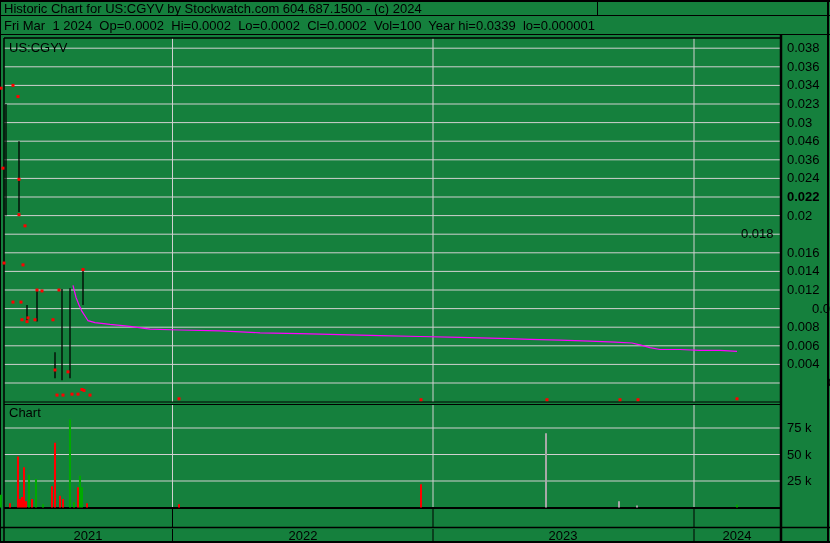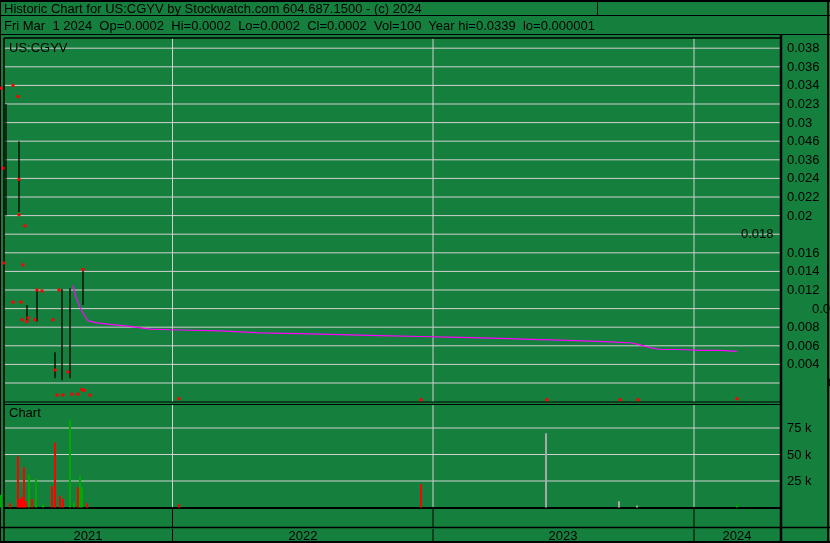--- a/index.html
+++ b/index.html
@@ -151,21 +151,21 @@
 
   <div id="price-ticks">
       <div class="tick-label" style="left: 787px; top: 41.2px;">0.038</div>
       <div class="tick-label" style="left: 787px; top: 59.8px;">0.036</div>
       <div class="tick-label" style="left: 787px; top: 78.4px;">0.034</div>
       <div class="tick-label" style="left: 787px; top: 97px;">0.023</div>
       <div class="tick-label" style="left: 787px; top: 115.6px;">0.03</div>
       <div class="tick-label" style="left: 787px; top: 134.2px;">0.046</div>
       <div class="tick-label" style="left: 787px; top: 152.8px;">0.036</div>
       <div class="tick-label" style="left: 787px; top: 171.4px;">0.024</div>
-      <div class="tick-label" style="left: 787px; top: 190px;">0.022</div>
+      <div class="tick-label" style="left: 787px; top: 190px; font-weight: bold;">0.022</div>
       <div class="tick-label" style="left: 787px; top: 208.6px;">0.02</div>
       <div class="tick-label" style="left: 741px; top: 227.2px;">0.018</div>
       <div class="tick-label" style="left: 787px; top: 245.8px;">0.016</div>
       <div class="tick-label" style="left: 787px; top: 264.4px;">0.014</div>
       <div class="tick-label" style="left: 787px; top: 283px;">0.012</div>
       <div class="tick-label" style="left: 812px; top: 301.6px;">0.01</div>
       <div class="tick-label" style="left: 787px; top: 320.2px;">0.008</div>
       <div class="tick-label" style="left: 787px; top: 338.8px;">0.006</div>
       <div class="tick-label" style="left: 787px; top: 357.4px;">0.004</div>
       <div class="tick-label" style="left: 828px; top: 376px;">0.002</div>

